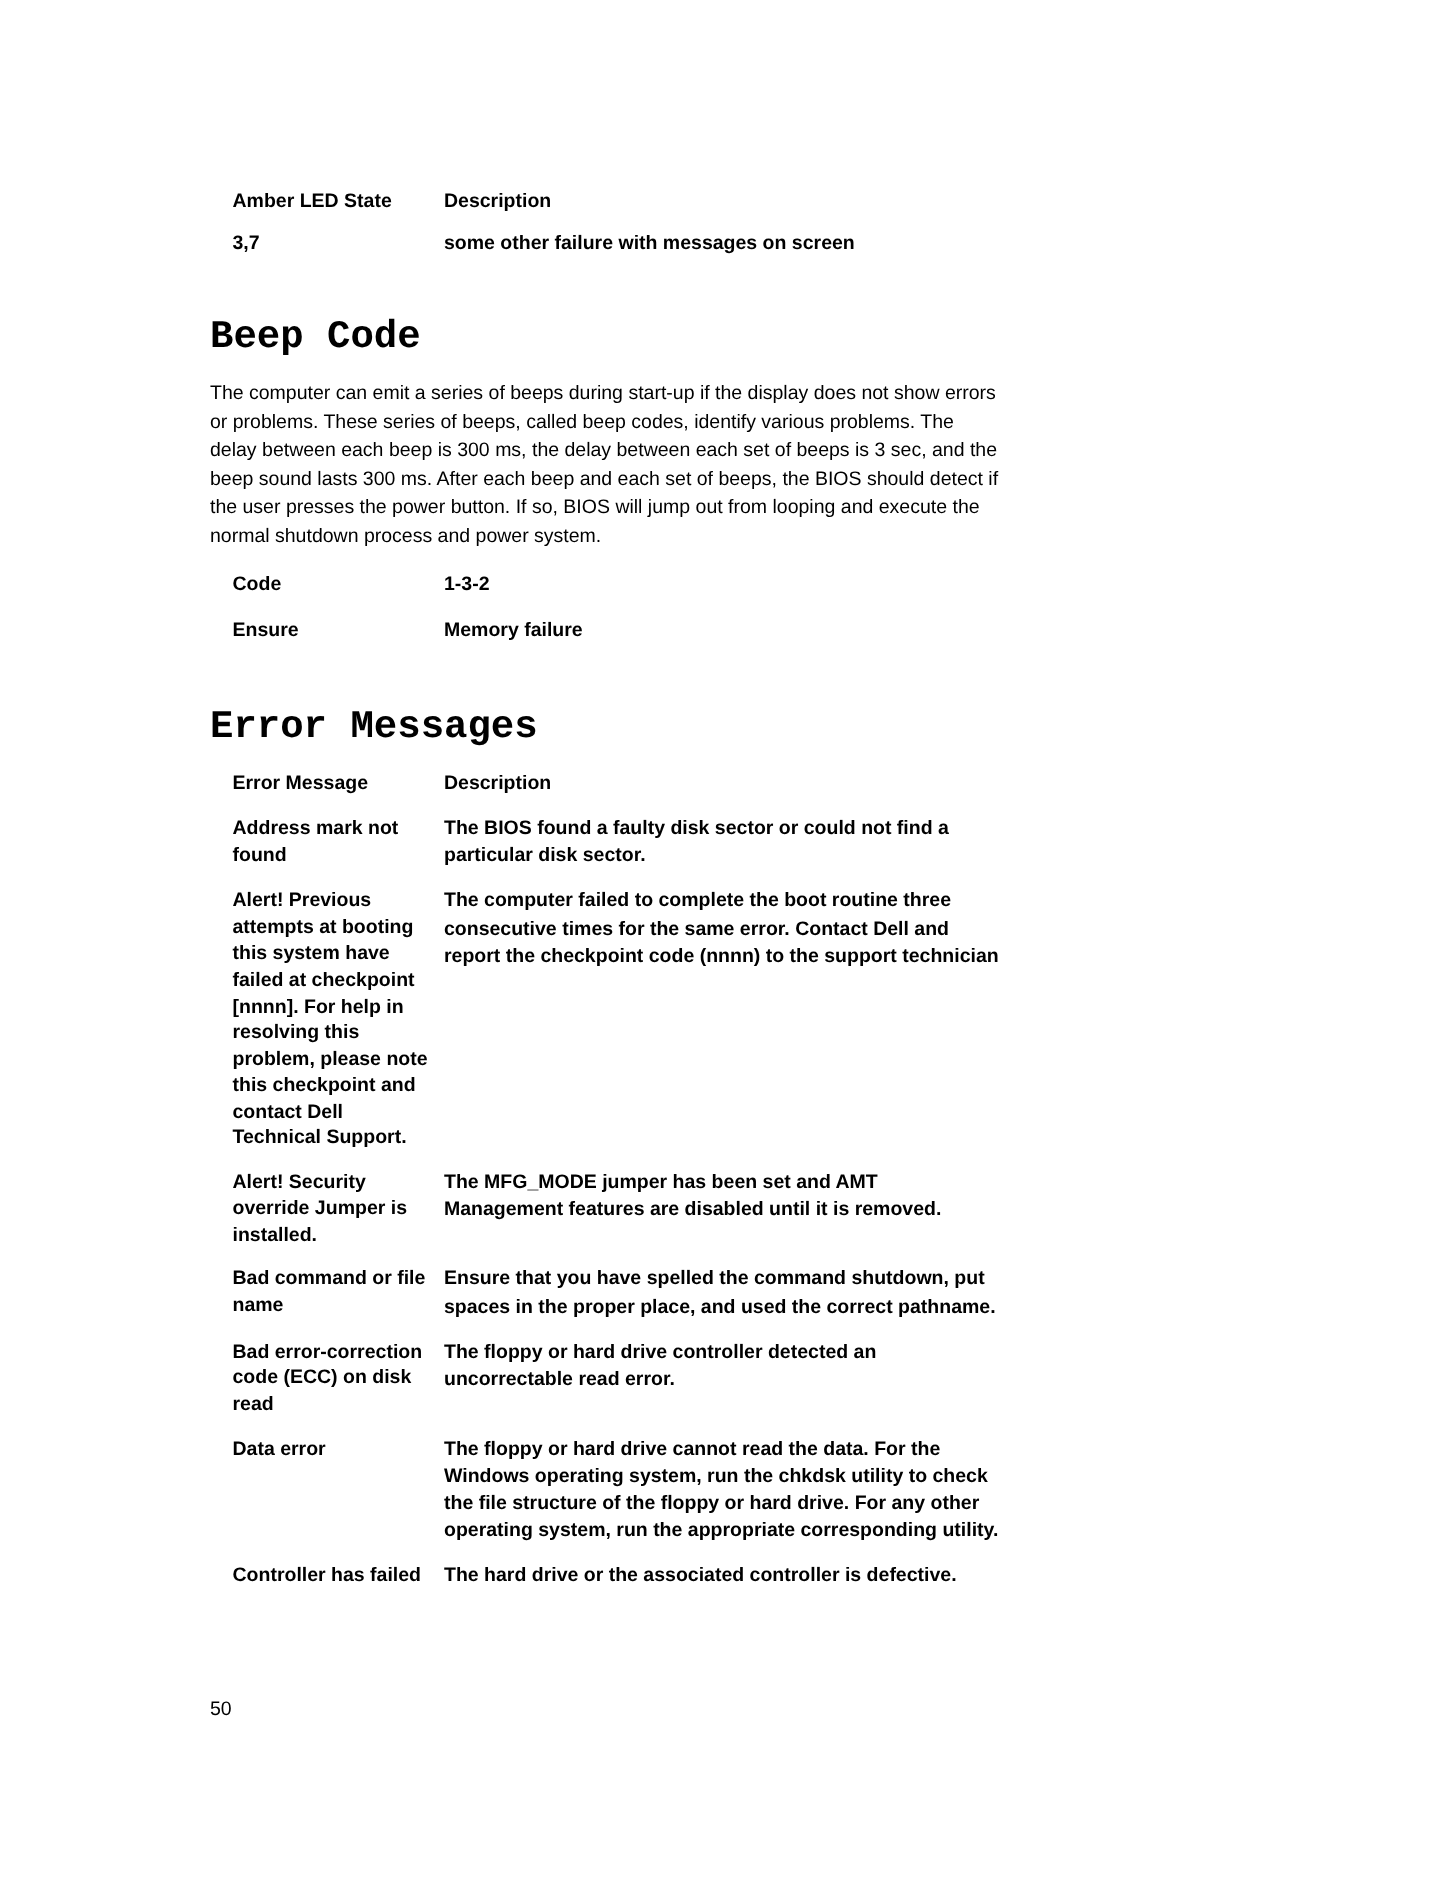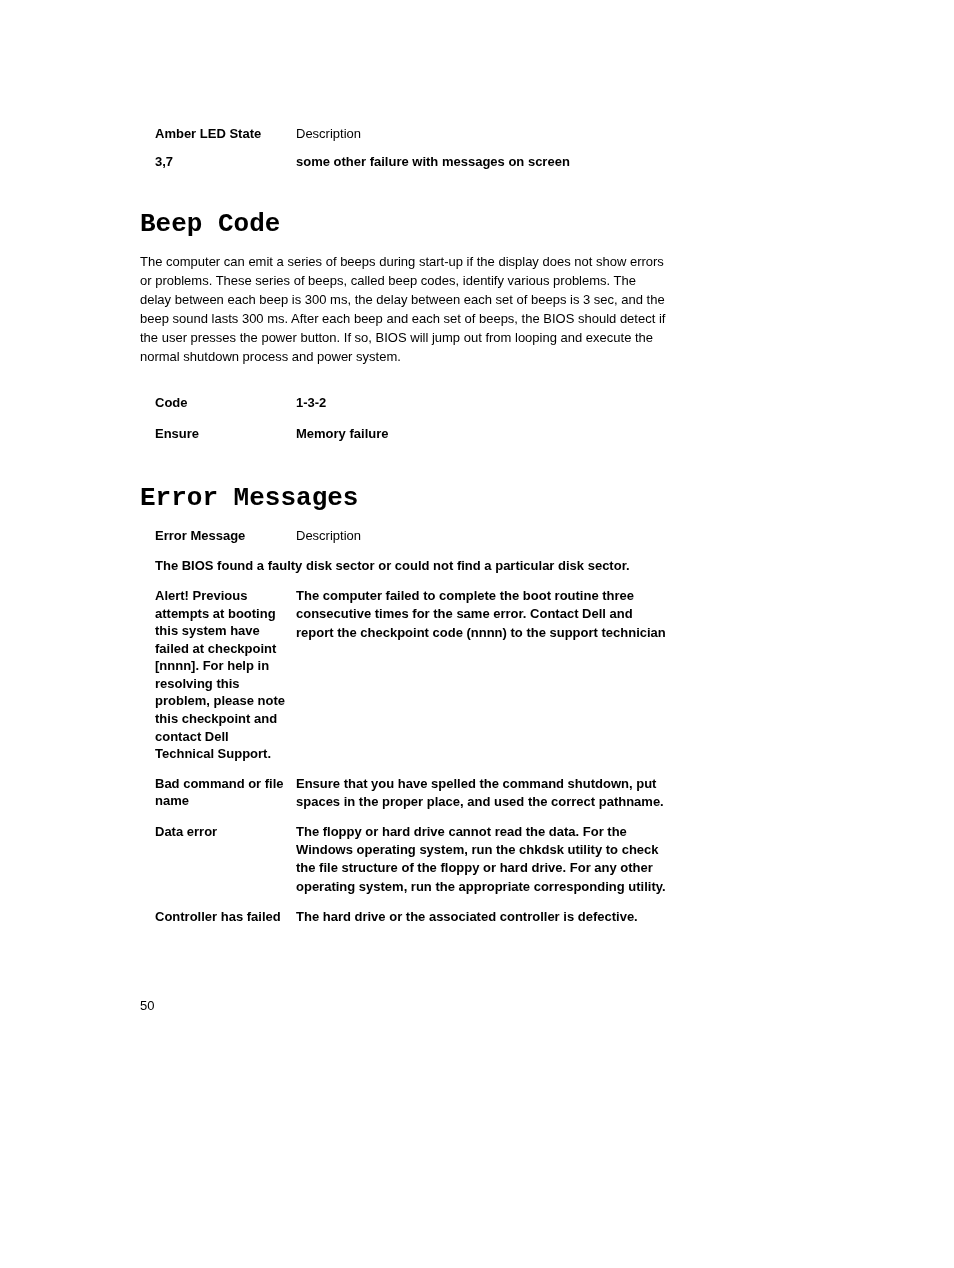--- a/index.html
+++ b/index.html
@@ -31,33 +31,33 @@
     font-weight: bold;
     line-height: 1.35;
     padding-right: 6px;
   }
   .col2 {
     flex: 1;
     font-size: 13px;
     font-weight: bold;
     line-height: 1.4;
   }
-  .hdr .col2 { font-weight: normal; }
+  .hdr .col2 { font-weight: bold; }
   h2 {
     font-family: Liberation Mono, monospace;
     font-stretch: condensed;
     font-weight: bold;
     font-size: 26px;
     margin: 28px 0 14px 0;
     letter-spacing: 0px;
   }
   p.body {
     font-size: 13px;
     line-height: 1.45;
-    margin: 0 0 28px 0;
+    margin: 0 0 14px 0;
   }
   .inset { padding-left: 15px; }
   .pagenum {
     font-size: 13px;
     margin-top: 60px;
   }
   .led-row { margin-bottom: 10px; }
 </style>
 </head>
 <body>
@@ -91,29 +91,38 @@
 
   <h2>Error Messages</h2>
 
   <div class="tbl inset">
     <div class="row hdr">
       <div class="col1">Error Message</div>
       <div class="col2">Description</div>
     </div>
 
     <div class="row">
+      <div class="col1">Address mark not found</div>
       <div class="col2">The BIOS found a faulty disk sector or could not find a particular disk sector.</div>
     </div>
     <div class="row">
       <div class="col1">Alert! Previous attempts at booting this system have failed at checkpoint [nnnn]. For help in resolving this problem, please note this checkpoint and contact Dell Technical Support.</div>
       <div class="col2">The computer failed to complete the boot routine three consecutive times for the same error. Contact Dell and report the checkpoint code (nnnn) to the support technician</div>
     </div>
     <div class="row">
+      <div class="col1">Alert! Security override Jumper is installed.</div>
+      <div class="col2">The MFG_MODE jumper has been set and AMT Management features are disabled until it is removed.</div>
+    </div>
+    <div class="row">
       <div class="col1">Bad command or file name</div>
       <div class="col2">Ensure that you have spelled the command shutdown, put spaces in the proper place, and used the correct pathname.</div>
+    </div>
+    <div class="row">
+      <div class="col1">Bad error-correction code (ECC) on disk read</div>
+      <div class="col2">The floppy or hard drive controller detected an uncorrectable read error.</div>
     </div>
     <div class="row">
       <div class="col1">Data error</div>
       <div class="col2">The floppy or hard drive cannot read the data. For the Windows operating system, run the chkdsk utility to check the file structure of the floppy or hard drive. For any other operating system, run the appropriate corresponding utility.</div>
     </div>
     <div class="row">
       <div class="col1">Controller has failed</div>
       <div class="col2">The hard drive or the associated controller is defective.</div>
     </div>
   </div>

